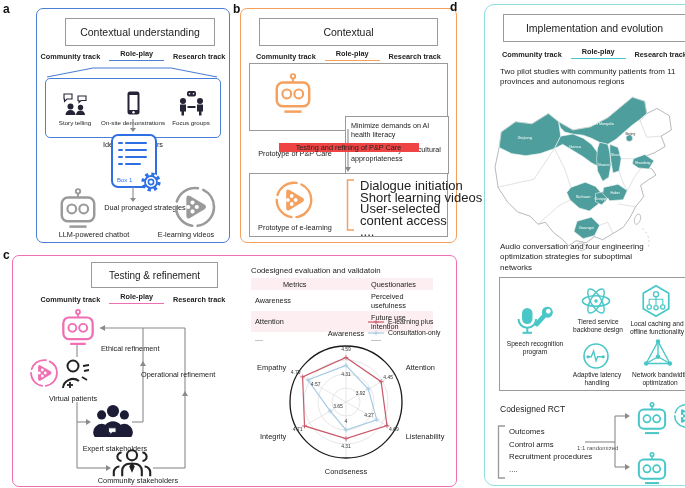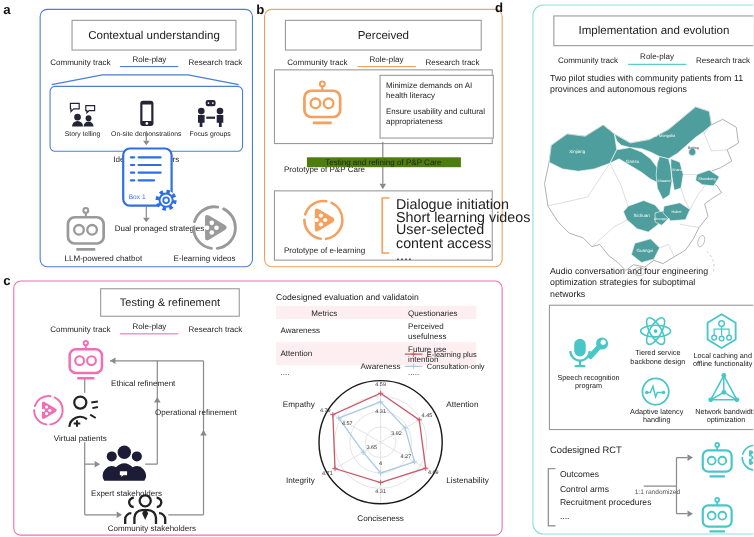--- a/index.html
+++ b/index.html
@@ -6,36 +6,36 @@
   #fig{position:relative;width:685px;height:488px;background:#fff;
        font-family:"Liberation Sans",sans-serif;color:#333;overflow:hidden;}
   .panel{position:absolute;background:#fff;border-radius:7px;}
   .pa{left:36px;top:8px;width:192px;height:233px;border:1.5px solid #4a7fd5;}
   .pb{left:240px;top:8px;width:215px;height:233px;border:1.5px solid #f5a05c;}
   .pc{left:12px;top:255px;width:443px;height:230px;border:1.5px solid #f06eb2;}
   .pd{left:484px;top:4px;width:219px;height:480px;border:1.5px solid #8edfdd;border-radius:10px;}
   .plabel{position:absolute;font-weight:bold;font-size:12px;color:#111;}
   .titlebox{position:absolute;border:1px solid #9a9a9a;display:flex;align-items:center;justify-content:center;
             font-size:10.5px;color:#222;background:#fff;}
-  .tracks{position:absolute;display:flex;justify-content:center;align-items:flex-end;gap:9px;font-size:7.3px;color:#222;white-space:nowrap;}
+  .tracks{position:absolute;display:flex;justify-content:center;align-items:flex-end;gap:9px;font-size:7.3px;color:#222;white-space:nowrap;font-weight:bold;}
   .rp{padding:0 11px 2px 11px;}
   .pa .rp{border-bottom:1.6px solid #4a7fd5;}
   .pb .rp{border-bottom:1.6px solid #f5a05c;}
   .pc .rp{border-bottom:1.6px solid #f06eb2;}
   .pd .rp{border-bottom:1.6px solid #49c7c8;}
   .cap{position:absolute;font-size:7.3px;color:#222;text-align:center;}
   .methodbox{position:absolute;left:8px;top:69px;width:174px;height:58px;border:1.5px solid #4a7fd5;border-radius:5px;
              display:flex;justify-content:space-around;align-items:center;}
   .mitem{display:flex;flex-direction:column;align-items:center;gap:2px;width:33%;}
   .mitem .lab{font-size:6.2px;color:#222;text-align:center;white-space:nowrap;}
   .docicon{position:absolute;left:74px;top:125px;width:42px;height:50px;border:2.5px solid #2f6fe4;border-radius:7px;background:#fff;}
   .grayline{stroke:#8a8a8a;stroke-width:1.1;fill:none;}
   .grayfill{fill:#8a8a8a;}
   .gbox{position:absolute;border:1px solid #9a9a9a;background:#fff;}
-  .notebox{position:absolute;border:1px solid #9a9a9a;background:#fff;font-size:7.2px;color:#222;padding:4px 5px;line-height:1.3;}
+  .notebox{position:absolute;border:1px solid #9a9a9a;background:#fff;font-size:7.2px;color:#222;padding:4px 5px;line-height:1.3;margin-top:48px;}
   .list{position:absolute;font-size:13px;color:#222;line-height:11.5px;white-space:nowrap;}
   .tbl{position:absolute;left:238px;top:22px;width:182px;border-collapse:collapse;font-size:7.3px;color:#222;}
   .tbl td{padding:1.5px 4px;}
   .tbl tr:nth-child(odd){background:#fdeff1;}
   .evaltitle{position:absolute;left:238px;top:10px;font-size:7.8px;color:#222;}
   .maplab{font-size:4px;fill:#fff;text-anchor:middle;font-family:"Liberation Sans",sans-serif;}
   .stratlab{position:absolute;font-size:6.6px;color:#222;text-align:center;line-height:1.25;}
   .sbox{position:absolute;left:14px;top:272px;width:188px;height:112px;border:1px solid #9a9a9a;background:#fff;}
 </style>
 </head>
@@ -134,21 +134,21 @@
         <circle cx="15.2" cy="22" r="2.1" fill="#fff"></circle>
         <circle cx="23.8" cy="22" r="2.1" fill="#fff"></circle>
         <circle cx="19.5" cy="26.4" r="2.1" fill="#fff"></circle>
       </svg>
     <div class="cap" style="left:2px;width:110px;top:221px;">LLM-powered chatbot</div>
     <div class="cap" style="left:108px;width:82px;top:221px;">E-learning videos</div>
   </div>
 
   <div class="plabel" style="left:233px;top:2px;">b</div>
   <div class="panel pb">
-    <div class="titlebox" style="left:18px;top:9px;right:18px;height:26px;">Perceived</div>
+    <div class="titlebox" style="left:18px;top:9px;right:18px;height:26px;">Contextual</div>
     <div class="tracks" style="left:0;right:0;top:40px;">
       <span>Community track</span>
       <span class="rp">Role-play</span>
       <span>Research track</span>
     </div>
     <div class="gbox" style="left:8px;top:54px;width:197px;height:66px;">
       <svg style="position:absolute;left:20px;top:8px;color:#f5a05c;" width="46" height="42" viewBox="0 0 48 44">
           <circle cx="24" cy="4.5" r="2.3" fill="none" stroke="currentColor" stroke-width="2"></circle>
           <line x1="24" y1="7" x2="24" y2="11" stroke="currentColor" stroke-width="2"></line>
           <rect x="7" y="11" width="34" height="25" rx="6.5" fill="none" stroke="currentColor" stroke-width="2.6"></rect>
@@ -160,21 +160,21 @@
       <div class="notebox" style="left:95px;top:4px;width:92px;height:48px;">
         <div>Minimize demands on AI health literacy</div>
         <div style="height:5px;"></div>
         <div>Ensure usability and cultural appropriateness</div>
       </div>
     </div>
     <svg style="position:absolute;left:102px;top:120px;" width="10" height="44">
       <line x1="5" y1="0" x2="5" y2="38" class="grayline"></line>
         <polygon points="2,38 8,38 5,43" class="grayfill"></polygon>
     </svg>
-    <div class="cap" style="left:0;right:0;top:134px;background:#4d7c0f;width:140px;margin:auto;">Testing and refining of P&amp;P Care</div>
+    <div class="cap" style="left:0;right:0;top:134px;background:#ef4444;width:140px;margin:auto;">Testing and refining of P&amp;P Care</div>
     <div class="gbox" style="left:8px;top:164px;width:197px;height:62px;">
       <svg style="position:absolute;left:24px;top:6px;color:#f5a05c;" width="40" height="40" viewBox="0 0 44 44">
           <circle cx="22" cy="22" r="19" fill="none" stroke="currentColor" stroke-width="2.6" stroke-dasharray="27 5.5" stroke-linecap="round"></circle>
           <path d="M17,11 L31.5,19.6 Q34.6,21.9 31.5,24.2 L17,32.9 Q13.4,34.8 13.4,30.8 V13.1 Q13.4,9.2 17,11 Z" fill="currentColor"></path>
           <circle cx="19.5" cy="17.6" r="2.1" fill="#fff"></circle>
           <circle cx="15.2" cy="22" r="2.1" fill="#fff"></circle>
           <circle cx="23.8" cy="22" r="2.1" fill="#fff"></circle>
           <circle cx="19.5" cy="26.4" r="2.1" fill="#fff"></circle>
         </svg>
       <div class="cap" style="left:0px;width:90px;top:49px;">Prototype of e-learning</div>

